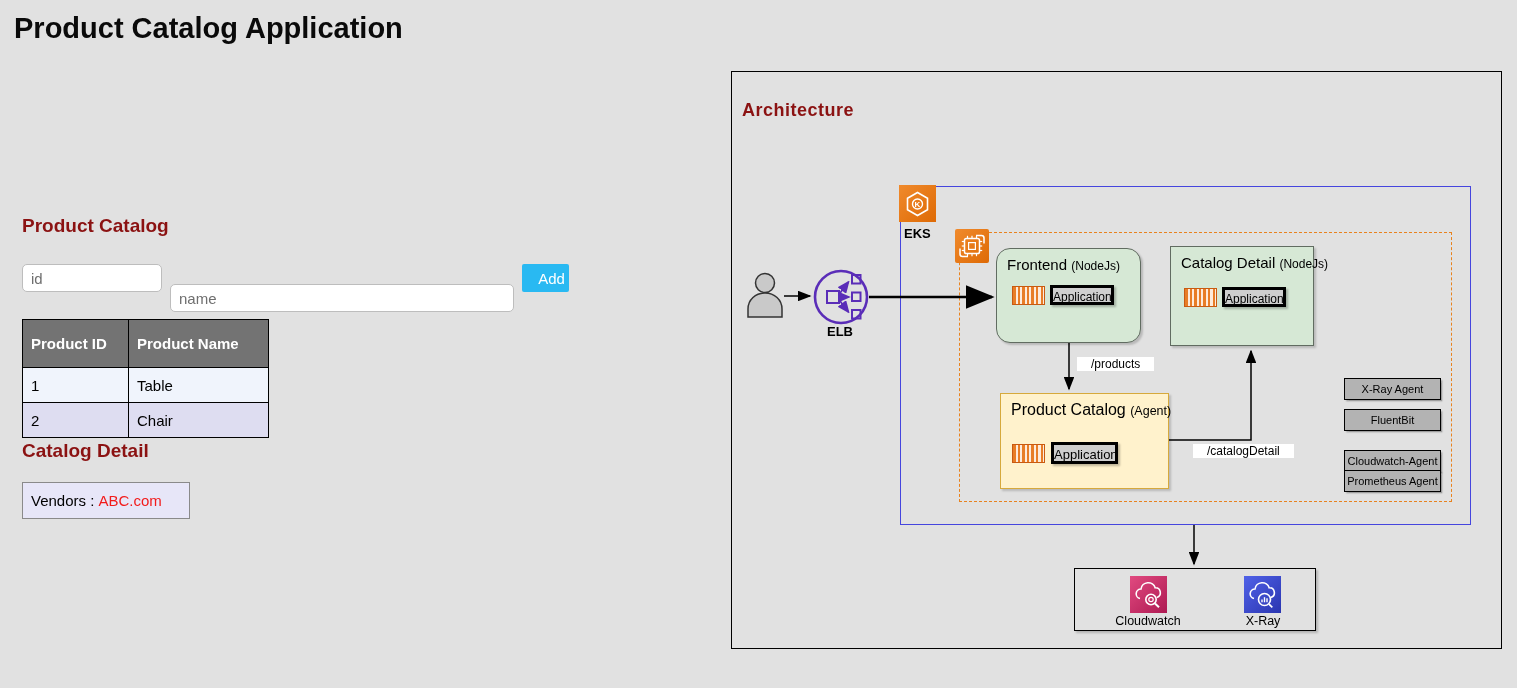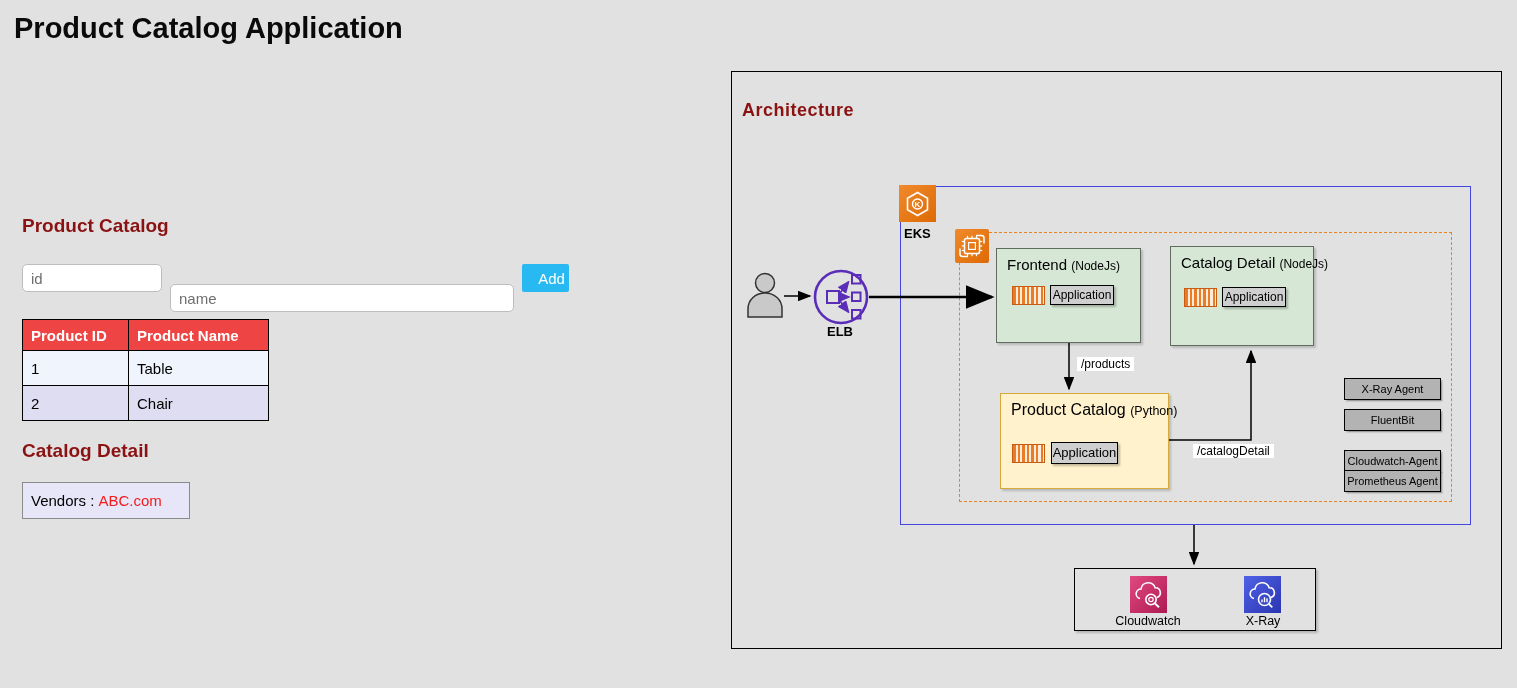--- a/index.html
+++ b/index.html
@@ -11,21 +11,21 @@
   .page-title { left:14px; top:12px; font-size:29px; font-weight:bold; color:#0a0a0a; }
   .section-heading { font-size:19px; font-weight:bold; color:#8B1212; }
   .form-row { left:22px; top:264px; }
   .txt-input { position:absolute; height:28px; border:1px solid #BDBDBD; border-radius:5px;
                background:#FFF; font-size:15px; padding:0 8px; color:#333; font-family:"Liberation Sans",sans-serif; }
   .txt-input::placeholder { color:#6f6f6f; }
   .add-btn { position:absolute; left:500px; top:0; width:47px; height:28px; background:#29B9F2; color:#FFF;
              border:none; border-radius:2px; font-size:15px; font-family:"Liberation Sans",sans-serif; cursor:pointer;padding-left:12px; }
   .product-table { left:22px; top:319px; border-collapse:collapse; }
   .product-table th, .product-table td { border:1px solid #000; text-align:left; padding:0 0 0 8px; font-size:15px; }
-  .product-table th { background:#ef4444; color:#FFF; font-weight:bold; height:31px; }
+  .product-table th { background:#737373; color:#FFF; font-weight:bold; height:48px; }
   .product-table td { height:35px; }
   .col-id { width:106px; } .col-name { width:140px; }
   .row-even td { background:#F0F4FC; }
   .row-odd td { background:#DEDDF1; }
   .vendors-box { left:22px; top:482px; width:168px; height:37px; background:#E7E6F8; border:1px solid #8a8a8a;
                  font-size:15px; line-height:35px; padding-left:8px; }
   .vendor-value { color:#F21B1B; margin-left:4px; }
 
   
   .arch-box { left:731px; top:71px; width:771px; height:578px; border:1.5px solid #000; }
@@ -33,24 +33,24 @@
   .cluster-rect { left:168px; top:114px; width:571px; height:339px; border:1px solid #4545DE; }
   .ns-rect { left:227px; top:160px; width:493px; height:270px; border:1.5px dashed #E8821E; }
   .icon-label { font-size:13px; font-weight:bold; }
 
   .svc-box { position:absolute; border:1px solid #616c61; background:#D6E8D5; box-shadow:2px 2px 2px rgba(0,0,0,.18); }
   .svc-title { display:block; padding:7px 0 0 10px; font-size:15px; white-space:nowrap; }
   .svc-runtime { font-size:12px; }
   .svc-yellow { background:#FFF2CC; border:1px solid #D6A93C; }
   .container-icon { position:absolute; width:33px; height:19px; border:1.5px solid #C85A12;
                     background:repeating-linear-gradient(90deg,#E87D26 0 2.5px,#FDEBDC 2.5px 4.6px); }
-  .app-chip { position:absolute; background:#CFCFCF; border:1px solid #000000; box-shadow:2px 2px 2px rgba(0,0,0,.25);
+  .app-chip { position:absolute; background:#CFCFCF; border:3px solid #000000; box-shadow:2px 2px 2px rgba(0,0,0,.25);
               font-size:12px; text-align:center; line-height:18px; }
 
-  .edge-label { position:absolute; font-size:12px; background:#FFFFFF; padding:0 4px; white-space:nowrap; }
+  .edge-label { position:absolute; font-size:12px; background:#FFFFFF; padding:0 14px; white-space:nowrap; }
   .agent-box { position:absolute; left:612px; width:97px; height:22px; background:#B3B3B3; border:1px solid #000;
                box-shadow:1.5px 1.5px 1.5px rgba(0,0,0,.3); font-size:11px; text-align:center; line-height:20px; }
   .monitor-box { left:342px; top:496px; width:242px; height:63px; border:1.5px solid #000; box-shadow:2px 2px 2px rgba(0,0,0,.2); }
   .monitor-label { position:absolute; top:45px; font-size:12.5px; text-align:center; width:110px; }
   svg { display:block; }
   .diagram-svg { left:0; top:0; pointer-events:none; }
 </style>
 </head>
 <body>
 
@@ -177,34 +177,34 @@
 
     <line x1="337" y1="271" x2="337" y2="317" stroke="#000" stroke-width="1.5" marker-end="url(#arr)"></line>
 
     <path d="M437,368 H519 V279" fill="none" stroke="#000" stroke-width="1.5" marker-end="url(#arr)"></path>
 
     <line x1="462" y1="453" x2="462" y2="492" stroke="#000" stroke-width="1.5" marker-end="url(#arr)"></line>
   </svg>
 
   <div class="abs icon-label" style="left:95px; top:252px; width:30px; text-align:left;">ELB</div>
 
-  <div class="svc-box" style="left:264px; top:176px; width:145px; height:95px;">
+  <div class="svc-box" style="left:264px; top:176px; width:145px; height:95px;border-radius:14px;">
     <span class="svc-title"><span>Frontend</span> <span class="svc-runtime">(NodeJs)</span></span>
     <span class="container-icon" style="left:15px; top:37px;"></span>
     <span class="app-chip" style="left:53px; top:36px; width:64px; height:20px;">Application</span>
   </div>
 
   <div class="svc-box" style="left:438px; top:174px; width:144px; height:100px;">
     <span class="svc-title"><span>Catalog Detail</span> <span class="svc-runtime">(NodeJs)</span></span>
     <span class="container-icon" style="left:13px; top:41px;"></span>
     <span class="app-chip" style="left:51px; top:40px; width:64px; height:20px;">Application</span>
   </div>
 
   <div class="svc-box svc-yellow" style="left:268px; top:321px; width:169px; height:96px;">
-    <span class="svc-title" style="font-size:16px;"><span>Product Catalog</span> <span class="svc-runtime" style="font-size:12.5px;">(Python)</span></span>
+    <span class="svc-title" style="font-size:16px;"><span>Product Catalog</span> <span class="svc-runtime" style="font-size:12.5px;">(Agent)</span></span>
     <span class="container-icon" style="left:11px; top:50px;"></span>
     <span class="app-chip" style="left:50px; top:48px; width:67px; height:22px; line-height:20px; font-size:13px;">Application</span>
   </div>
 
   <div class="edge-label" style="left:345px; top:285px;">/products</div>
   <div class="edge-label" style="left:461px; top:372px;">/catalogDetail</div>
 
   <div class="agent-box" style="top:306px;">X-Ray Agent</div>
   <div class="agent-box" style="top:337px;">FluentBit</div>
   <div class="agent-box" style="top:378px;">Cloudwatch-Agent</div>

